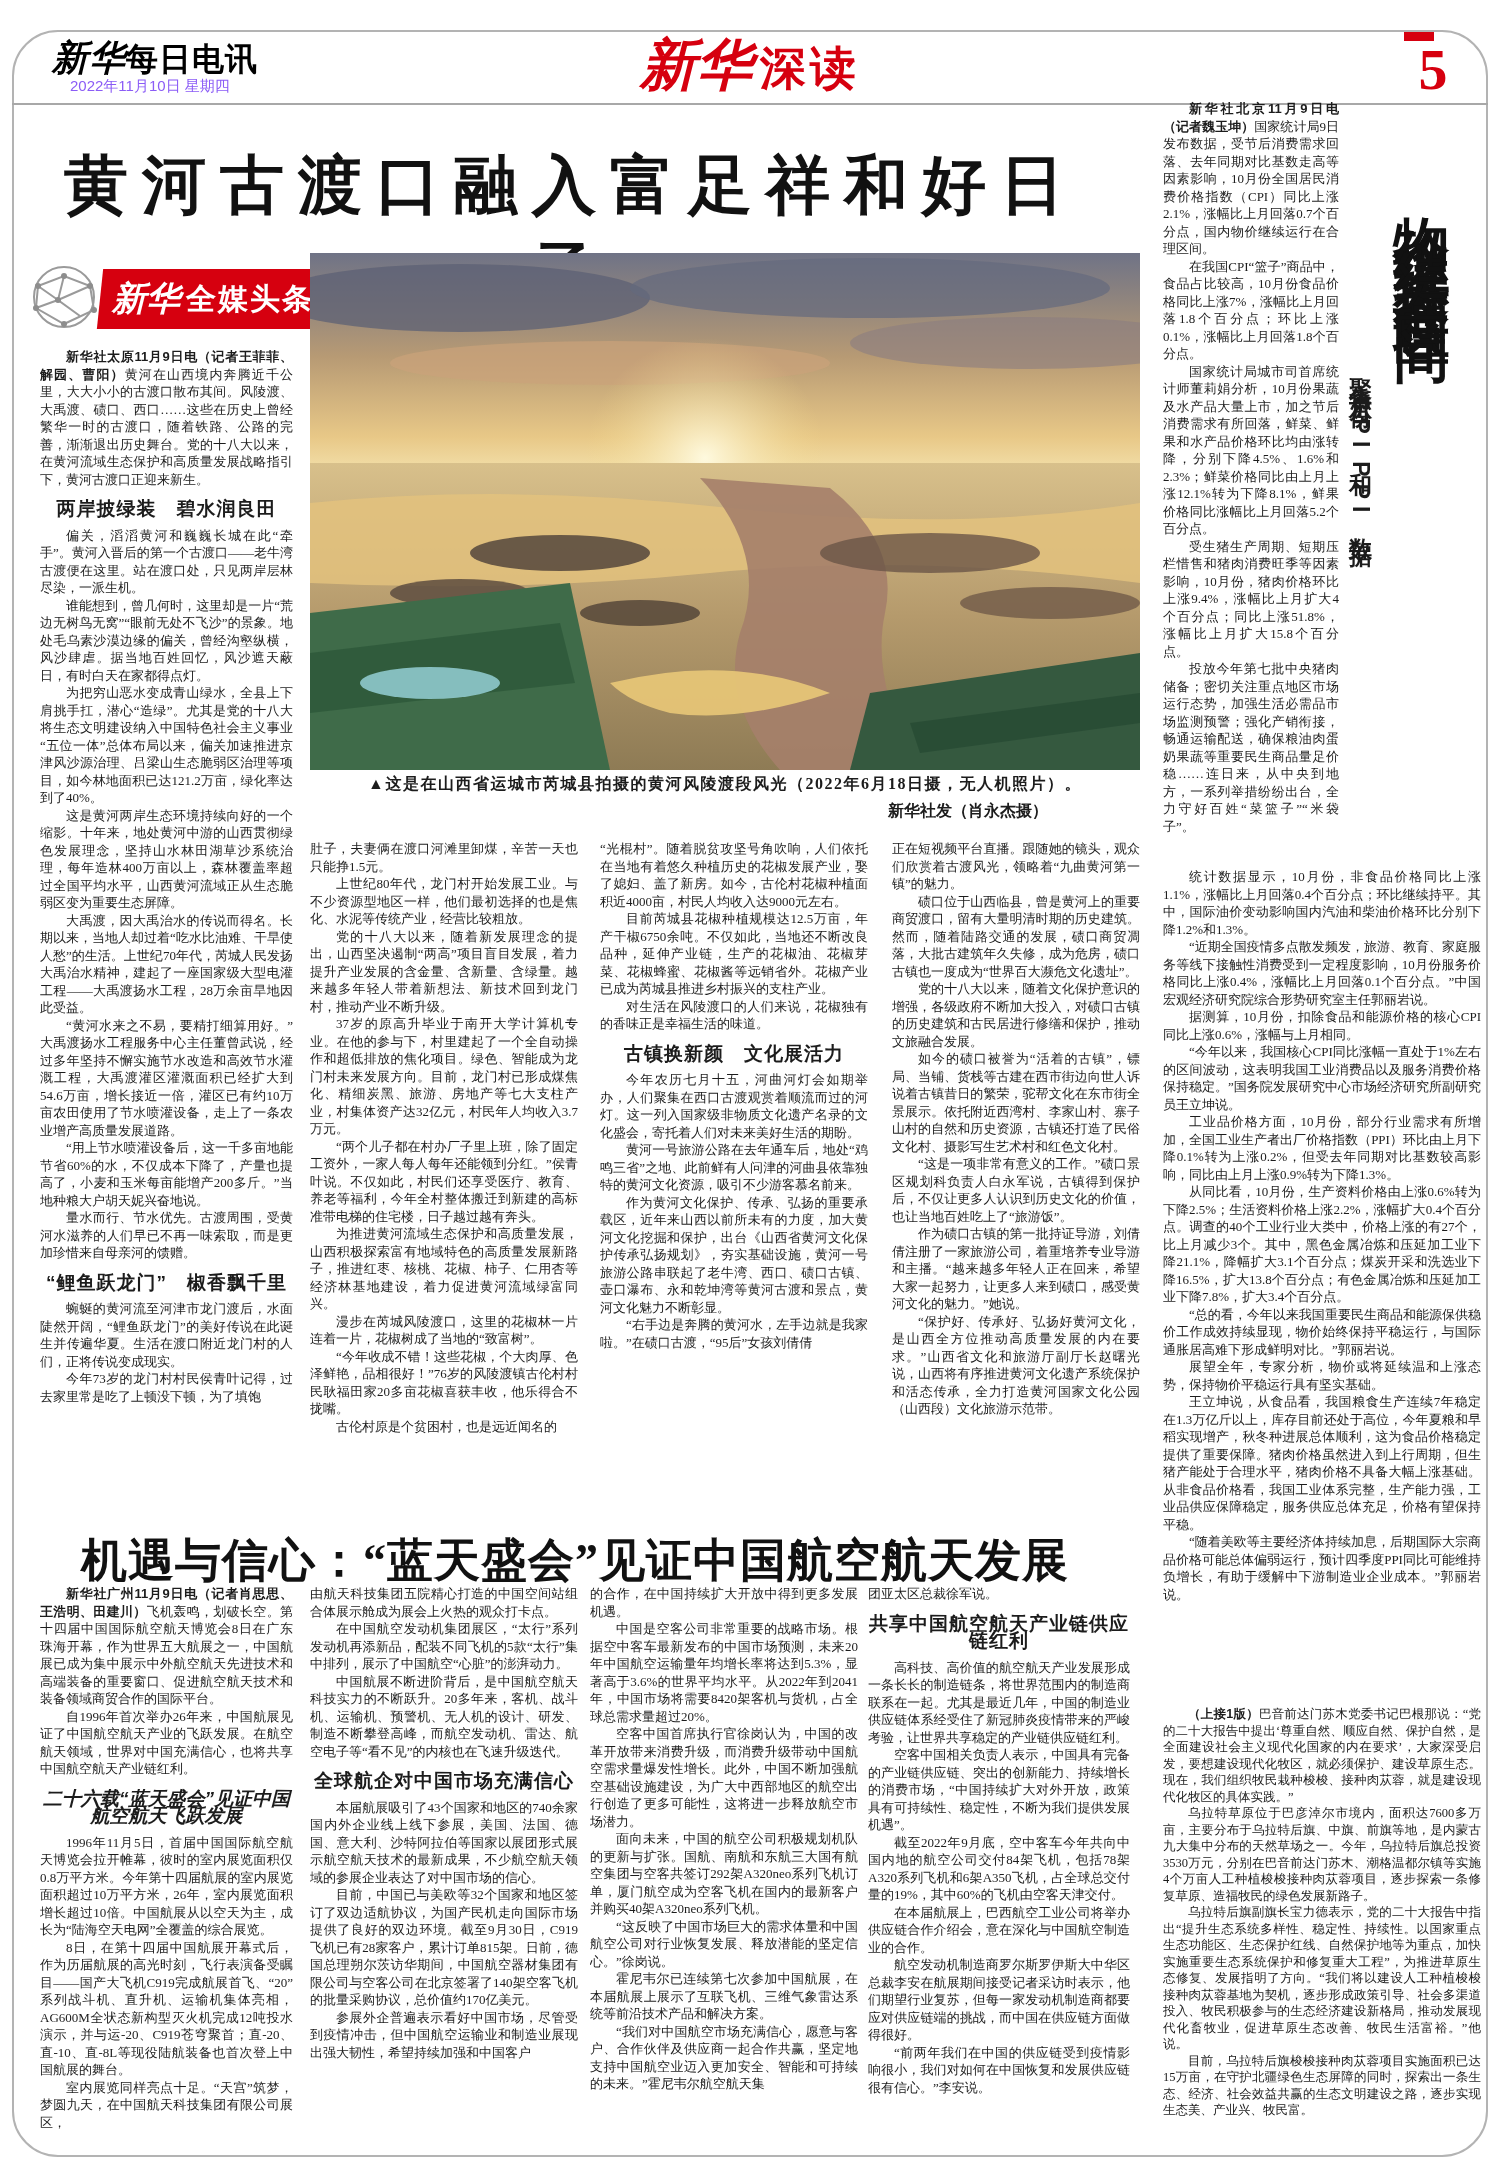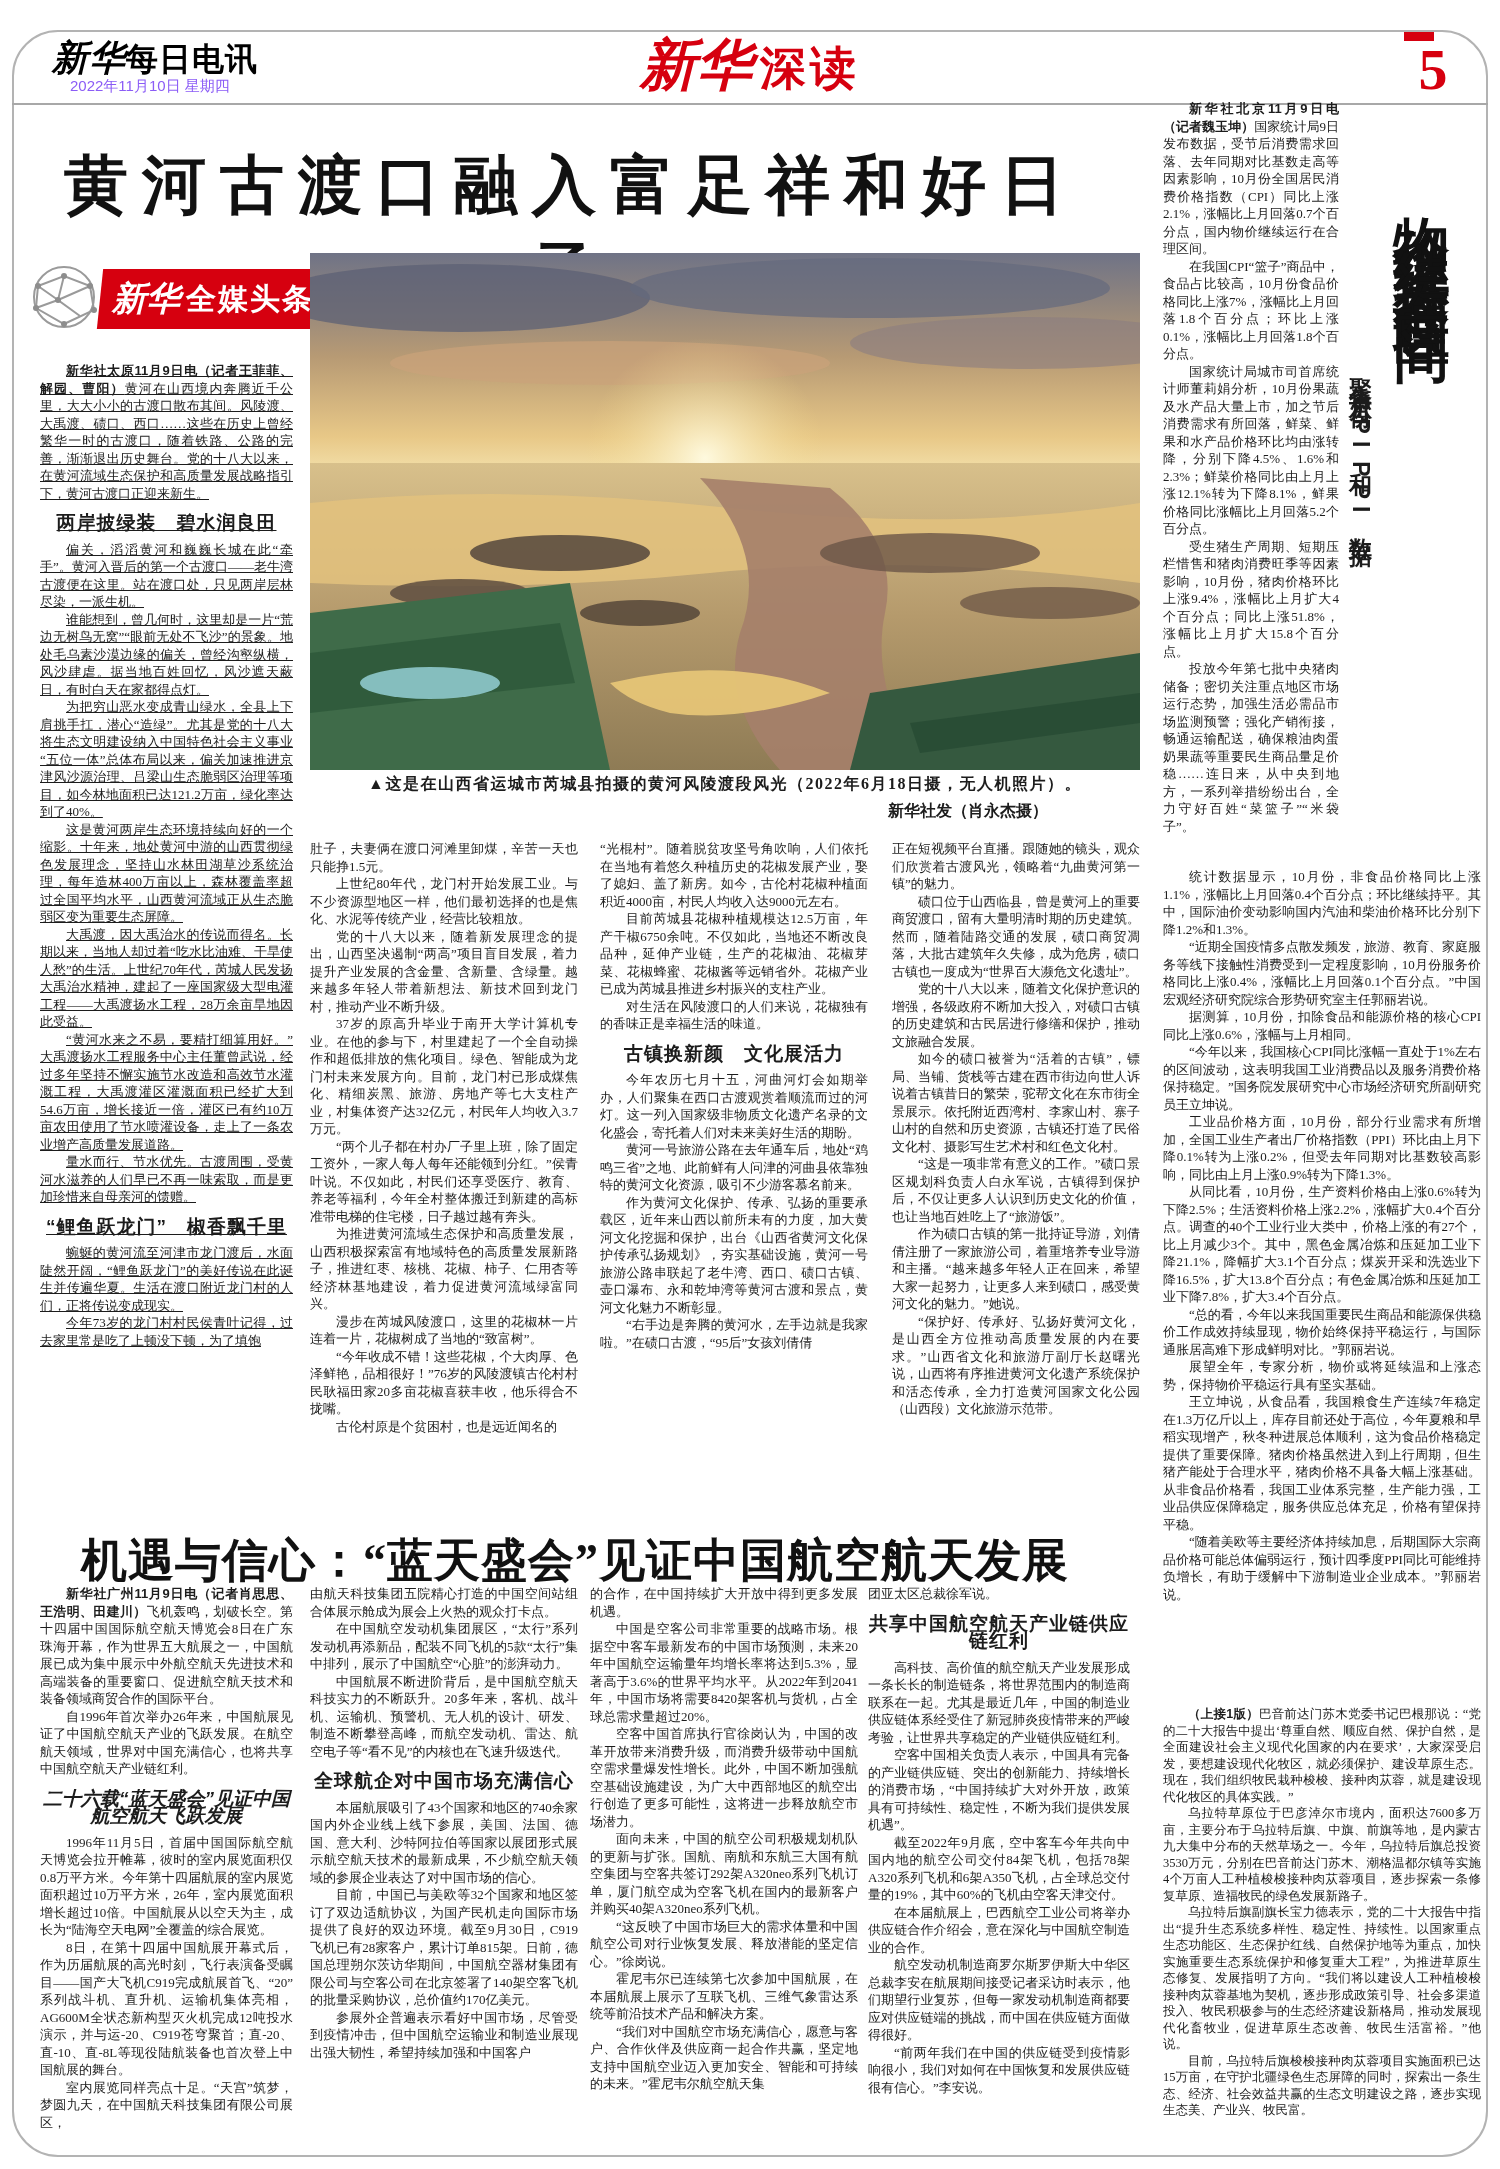--- a/index.html
+++ b/index.html
@@ -45,21 +45,21 @@
     font-size:16px; font-weight:700; letter-spacing:1.5px;
   }
   .credit { left:310px; top:801px; width:830px; text-align:right; padding-right:92px; font-size:16px; font-weight:700; }
   
   .colbody { font-size:13px; line-height:17.5px; overflow:hidden; }
   .colbody p { text-indent:2em; text-align:justify; }
   .colbody p.cont { text-indent:0; }
   .colbody p b { font-family:"Liberation Sans", sans-serif; font-weight:700; }
   .colbody h3 { text-align:center; font-family:"Liberation Sans", sans-serif; font-weight:700; font-size:19px; margin:12px 0 9px; letter-spacing:1px; }
   .colbody h3.left { text-align:center; letter-spacing:0;font-style:italic; }
-  .lead-c1 { left:40px;  top:362px; width:253px; height:1150px;text-decoration:underline; }
+  .lead-c1 { left:40px;  top:348px; width:253px; height:1150px; }
   .lead-c2 { left:310px; top:840px; width:268px; height:657px; }
   .lead-c3 { left:600px; top:840px; width:268px; height:657px; }
   .lead-c4 { left:892px; top:840px; width:248px; height:657px; }
   
   .cpi-narrow { left:1163px; top:100px; width:176px; height:762px; }
   .cpi-wide   { left:1163px; top:868px; width:318px; height:832px; }
   .v-kicker {
     left:1346px; top:360px; height:420px;
     writing-mode:vertical-rl; font-family:"Liberation Sans", sans-serif;
     font-weight:700; font-size:23px; letter-spacing:7px;
@@ -174,20 +174,21 @@
 
 <div class="abs colbody lead-c1">
     <p><b>新华社太原11月9日电（记者王菲菲、解园、曹阳）</b>黄河在山西境内奔腾近千公里，大大小小的古渡口散布其间。风陵渡、大禹渡、碛口、西口……这些在历史上曾经繁华一时的古渡口，随着铁路、公路的完善，渐渐退出历史舞台。党的十八大以来，在黄河流域生态保护和高质量发展战略指引下，黄河古渡口正迎来新生。</p>
     <h3>两岸披绿装　碧水润良田</h3>
     <p>偏关，滔滔黄河和巍巍长城在此“牵手”。黄河入晋后的第一个古渡口——老牛湾古渡便在这里。站在渡口处，只见两岸层林尽染，一派生机。</p>
     <p>谁能想到，曾几何时，这里却是一片“荒边无树鸟无窝”“眼前无处不飞沙”的景象。地处毛乌素沙漠边缘的偏关，曾经沟壑纵横，风沙肆虐。据当地百姓回忆，风沙遮天蔽日，有时白天在家都得点灯。</p>
     <p>为把穷山恶水变成青山绿水，全县上下肩挑手扛，潜心“造绿”。尤其是党的十八大将生态文明建设纳入中国特色社会主义事业“五位一体”总体布局以来，偏关加速推进京津风沙源治理、吕梁山生态脆弱区治理等项目，如今林地面积已达121.2万亩，绿化率达到了40%。</p>
     <p>这是黄河两岸生态环境持续向好的一个缩影。十年来，地处黄河中游的山西贯彻绿色发展理念，坚持山水林田湖草沙系统治理，每年造林400万亩以上，森林覆盖率超过全国平均水平，山西黄河流域正从生态脆弱区变为重要生态屏障。</p>
     <p>大禹渡，因大禹治水的传说而得名。长期以来，当地人却过着“吃水比油难、干旱使人愁”的生活。上世纪70年代，芮城人民发扬大禹治水精神，建起了一座国家级大型电灌工程——大禹渡扬水工程，28万余亩旱地因此受益。</p>
     <p>“黄河水来之不易，要精打细算用好。”大禹渡扬水工程服务中心主任董曾武说，经过多年坚持不懈实施节水改造和高效节水灌溉工程，大禹渡灌区灌溉面积已经扩大到54.6万亩，增长接近一倍，灌区已有约10万亩农田使用了节水喷灌设备，走上了一条农业增产高质量发展道路。</p>
+    <p>“用上节水喷灌设备后，这一千多亩地能节省60%的水，不仅成本下降了，产量也提高了，小麦和玉米每亩能增产200多斤。”当地种粮大户胡天妮兴奋地说。</p>
     <p>量水而行、节水优先。古渡周围，受黄河水滋养的人们早已不再一味索取，而是更加珍惜来自母亲河的馈赠。</p>
     <h3>“鲤鱼跃龙门”　椒香飘千里</h3>
     <p>蜿蜒的黄河流至河津市龙门渡后，水面陡然开阔，“鲤鱼跃龙门”的美好传说在此诞生并传遍华夏。生活在渡口附近龙门村的人们，正将传说变成现实。</p>
     <p>今年73岁的龙门村村民侯青叶记得，过去家里常是吃了上顿没下顿，为了填饱</p>
   </div>
 <div class="abs colbody lead-c2">
     <p class="cont">肚子，夫妻俩在渡口河滩里卸煤，辛苦一天也只能挣1.5元。</p>
     <p>上世纪80年代，龙门村开始发展工业。与不少资源型地区一样，他们最初选择的也是焦化、水泥等传统产业，经营比较粗放。</p>
     <p>党的十八大以来，随着新发展理念的提出，山西坚决遏制“两高”项目盲目发展，着力提升产业发展的含金量、含新量、含绿量。越来越多年轻人带着新想法、新技术回到龙门村，推动产业不断升级。</p>
     <p>37岁的原高升毕业于南开大学计算机专业。在他的参与下，村里建起了一个全自动操作和超低排放的焦化项目。绿色、智能成为龙门村未来发展方向。目前，龙门村已形成煤焦化、精细炭黑、旅游、房地产等七大支柱产业，村集体资产达32亿元，村民年人均收入3.7万元。</p>

